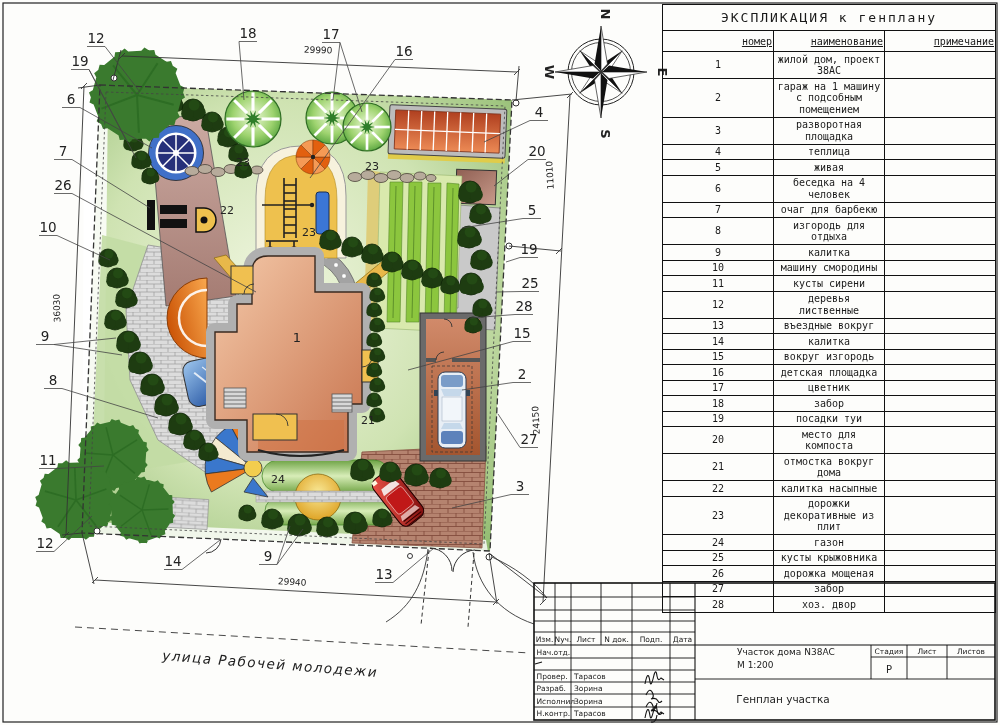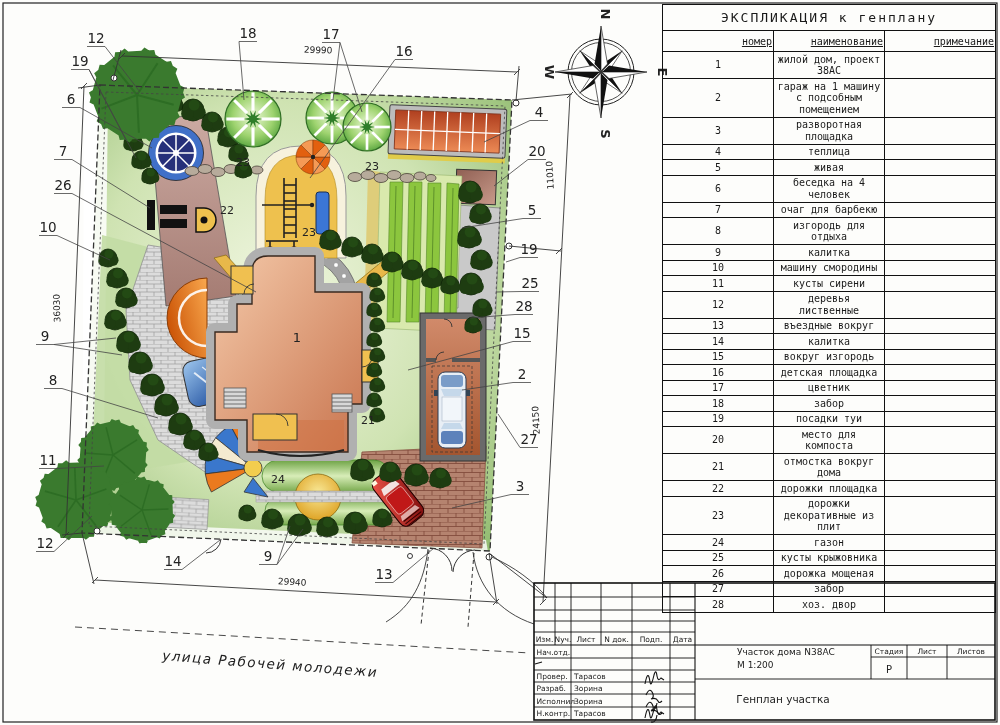--- a/index.html
+++ b/index.html
@@ -805,21 +805,21 @@
             <td class="c-name">место для компоста</td>
             <td class="c-note">&nbsp;</td>
           </tr>
           <tr>
             <td class="c-num">21</td>
             <td class="c-name">отмостка вокруг дома</td>
             <td class="c-note">&nbsp;</td>
           </tr>
           <tr>
             <td class="c-num">22</td>
-            <td class="c-name">дорожки площадка</td>
+            <td class="c-name">калитка насыпные</td>
             <td class="c-note">&nbsp;</td>
           </tr>
           <tr>
             <td class="c-num">23</td>
             <td class="c-name">дорожки декоративные из плит</td>
             <td class="c-note">&nbsp;</td>
           </tr>
           <tr>
             <td class="c-num">24</td>
             <td class="c-name">газон</td>

